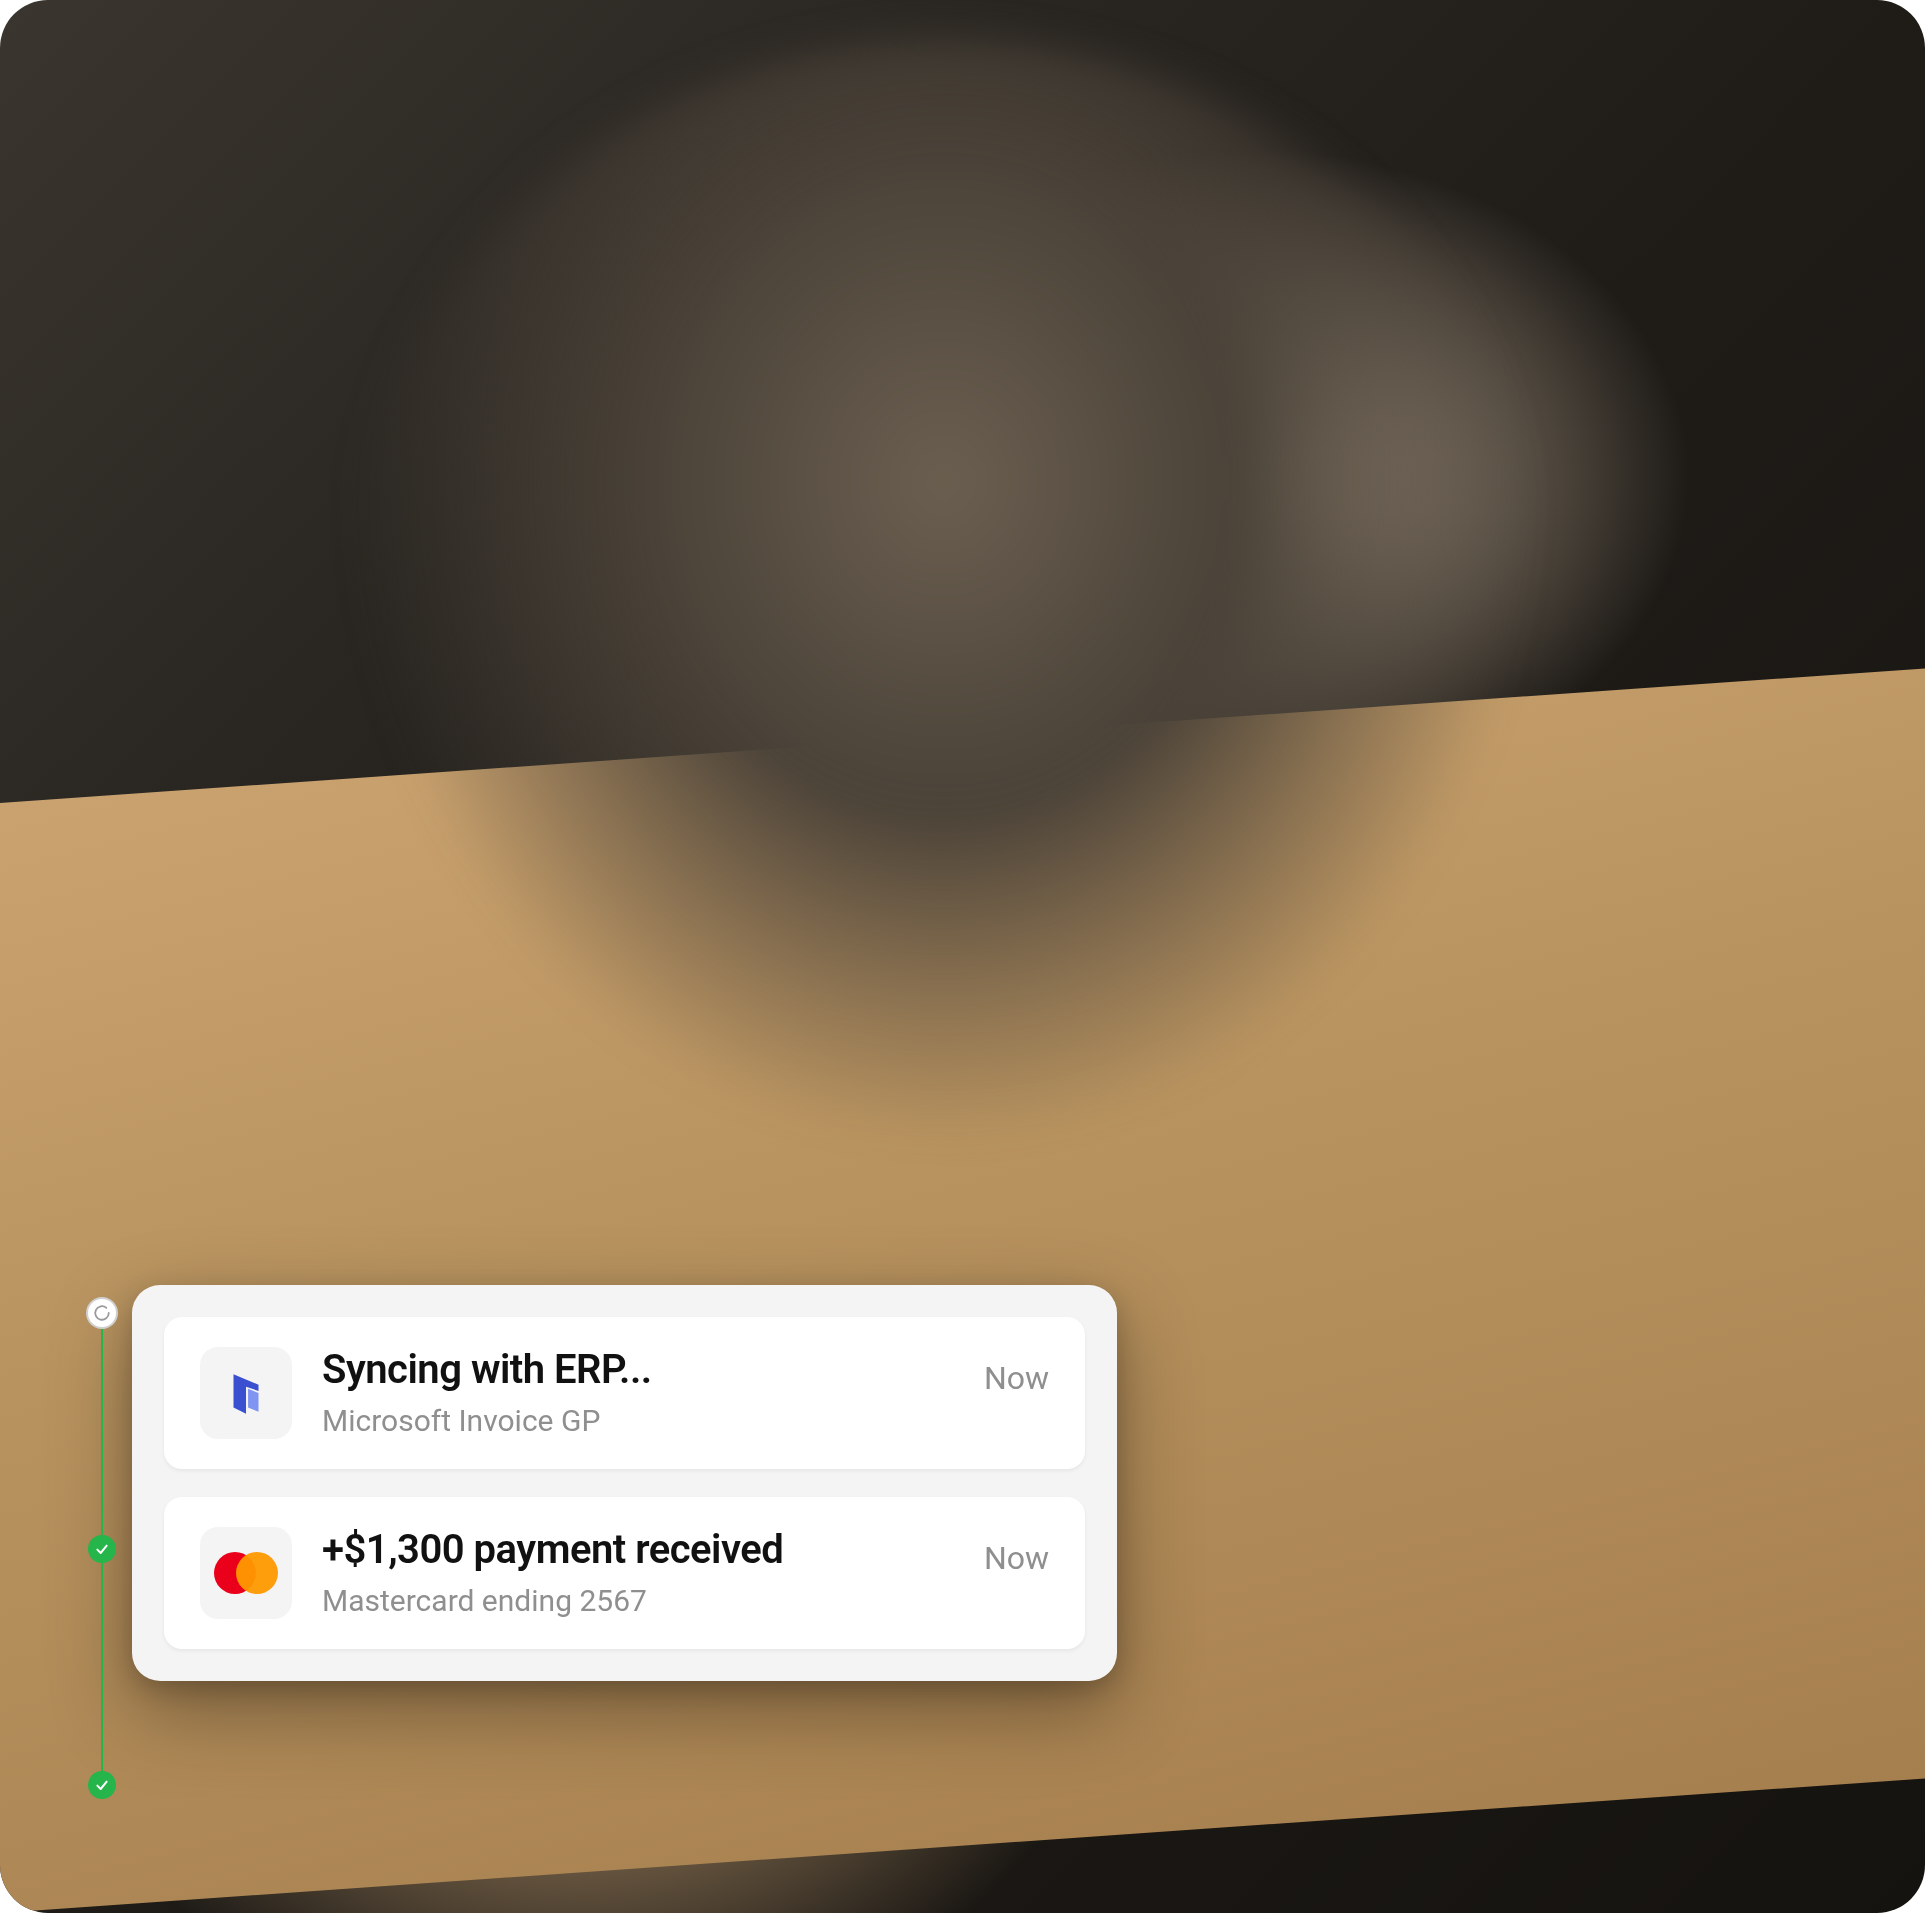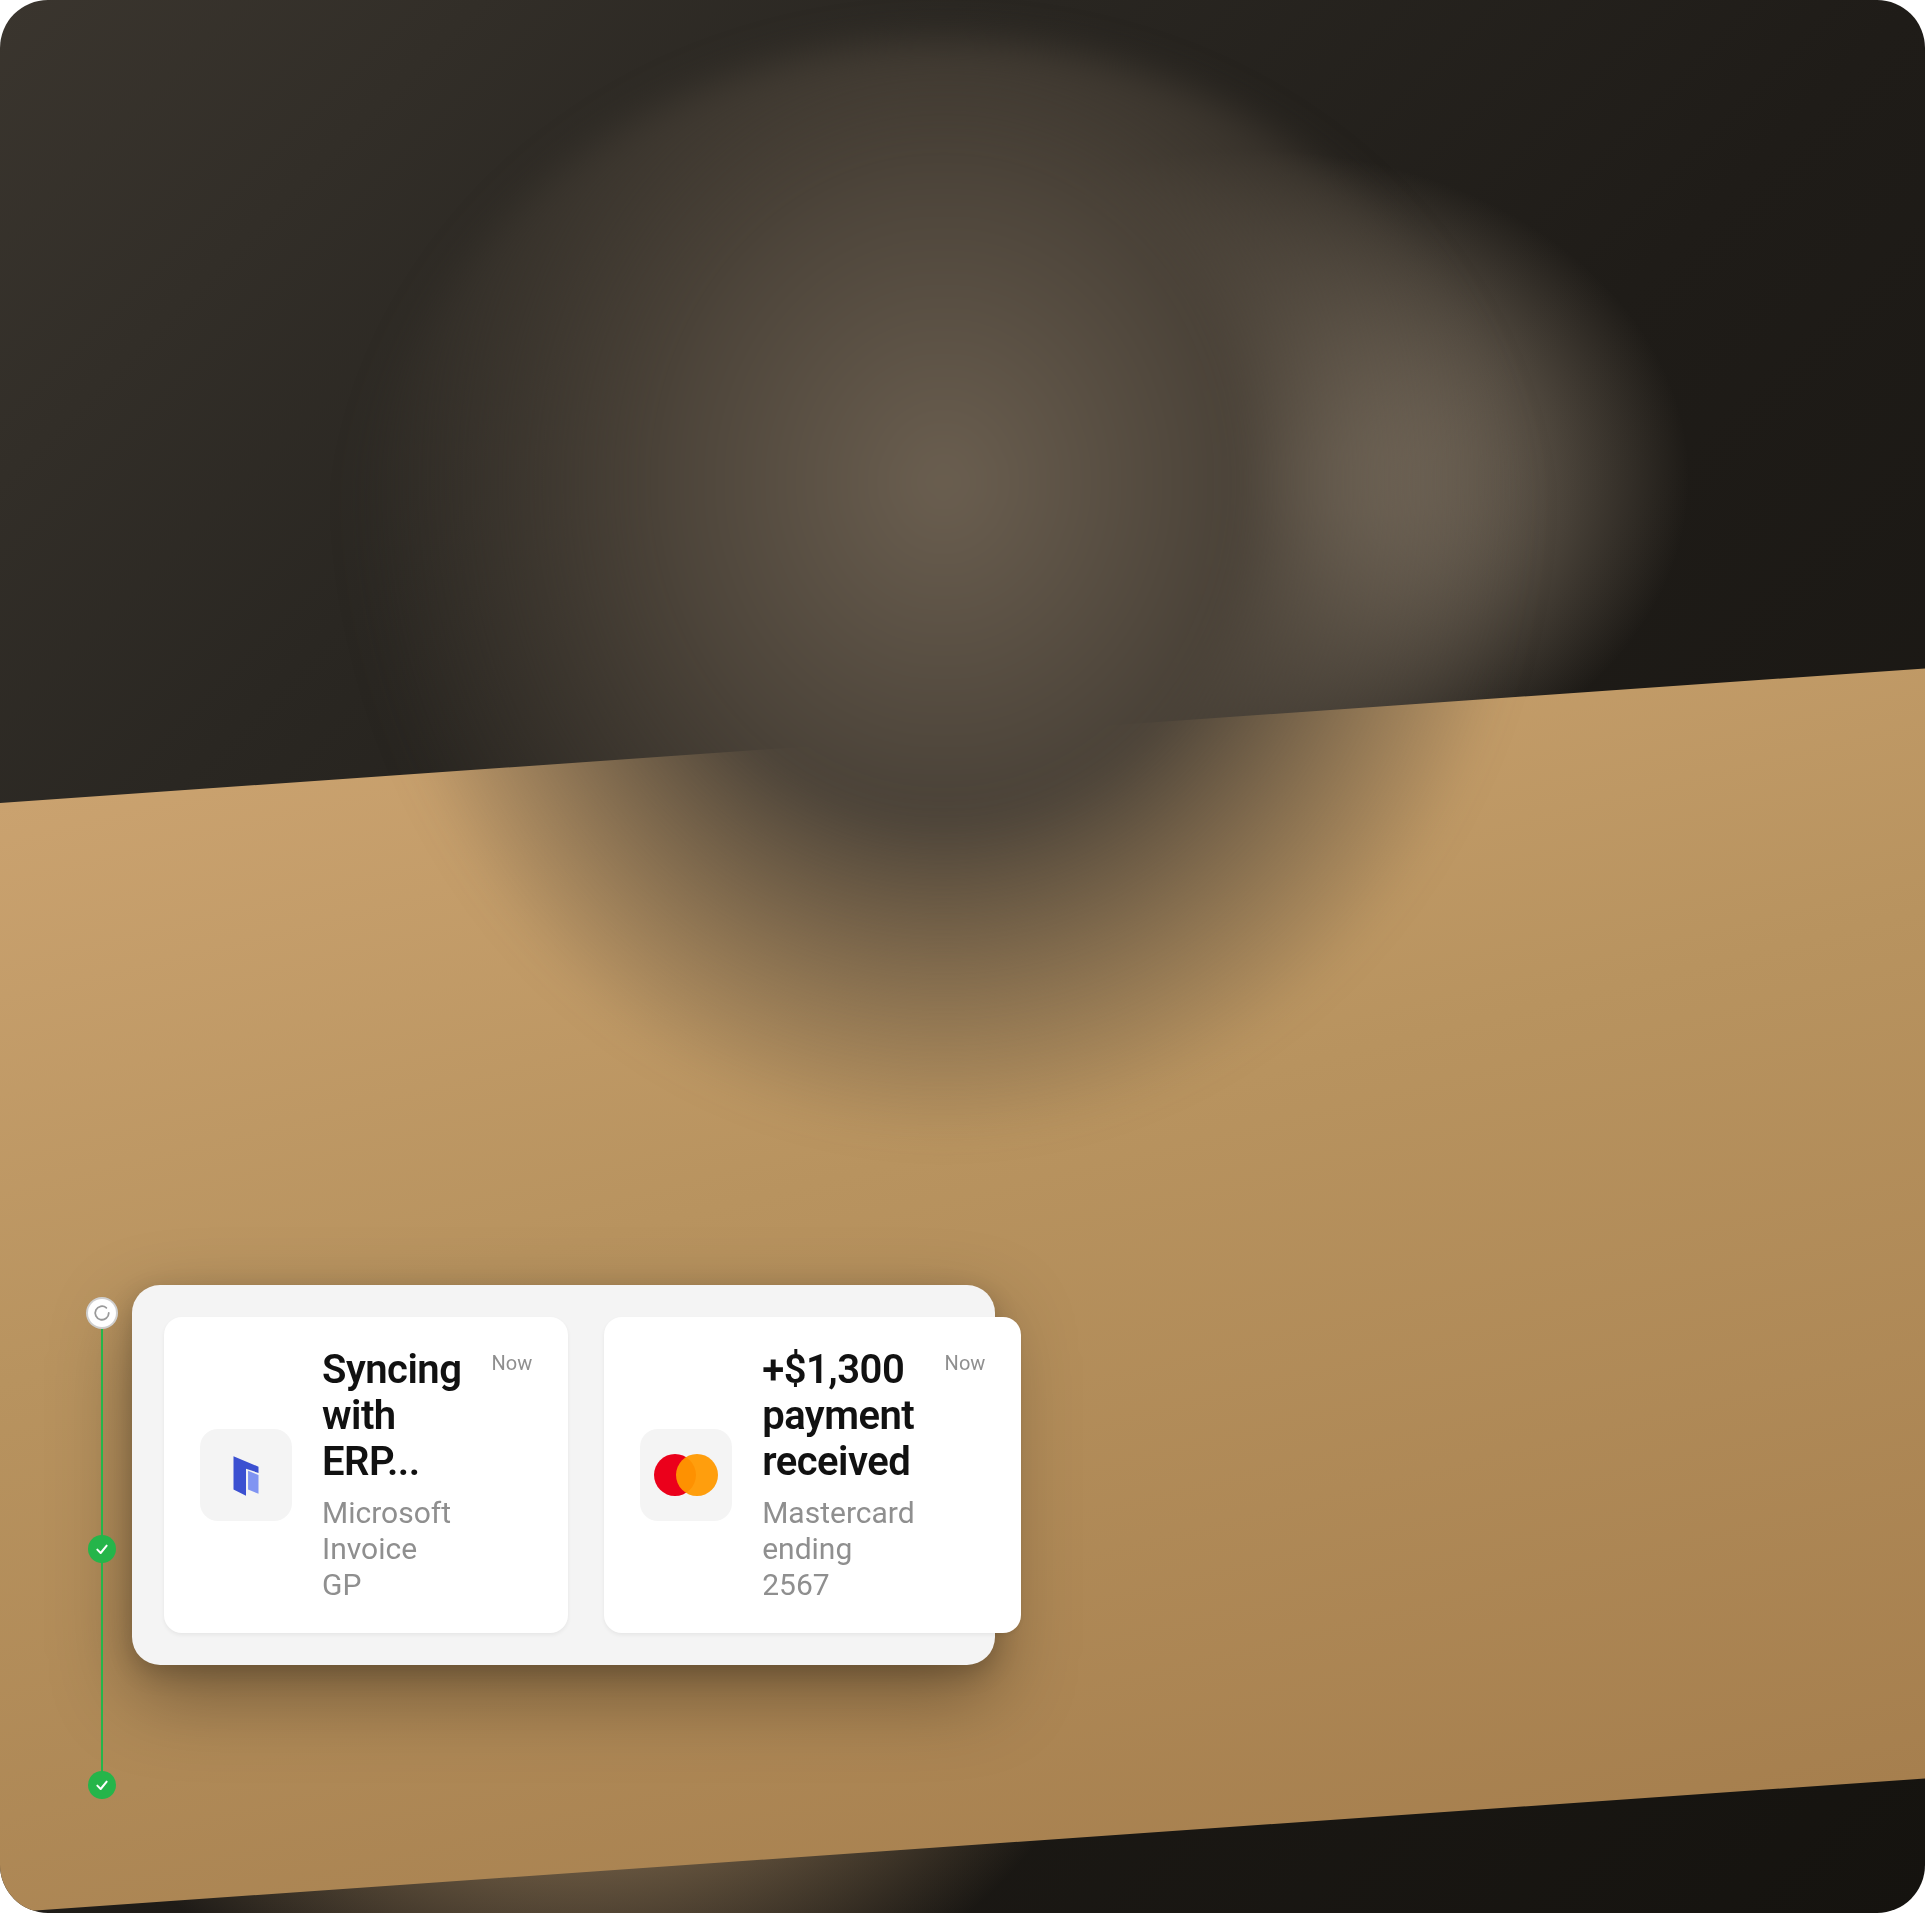--- a/index.html
+++ b/index.html
@@ -86,24 +86,24 @@
       box-shadow: none;
     }
     .rail-dot.green:last-child { margin-bottom: 0; }
     .rail-dot svg { display: block; }
 
     .card-stack {
       background: #f4f4f4;
       border-radius: 28px;
       padding: 32px;
       display: flex;
-      flex-direction: row;
-      gap: 36px;
+      flex-direction: column;
+      gap: 28px;
       box-shadow: 0 30px 80px rgba(0,0,0,0.35), 0 8px 24px rgba(0,0,0,0.18);
-      width: 863px;
+      width: 985px;
     }
     .card {
       background: #ffffff;
       border-radius: 18px;
       padding: 30px 36px;
       display: flex;
       align-items: center;
       gap: 30px;
       box-shadow: 0 2px 4px rgba(0,0,0,0.06);
     }
@@ -129,26 +129,26 @@
       letter-spacing: -0.5px;
       margin-bottom: 10px;
     }
     .card-sub {
       font-size: 30px;
       font-weight: 400;
       color: #8f8f8f;
       line-height: 1.2;
     }
     .card-time {
-      font-size: 20px;
+      font-size: 32px;
       font-weight: 400;
       color: #8f8f8f;
       white-space: nowrap;
       align-self: flex-start;
-      margin-top: 4px;
+      margin-top: 12px;
     }
     
     .mc {
       position: relative;
       width: 64px;
       height: 42px;
     }
     .mc::before, .mc::after {
       content: "";
       position: absolute;

